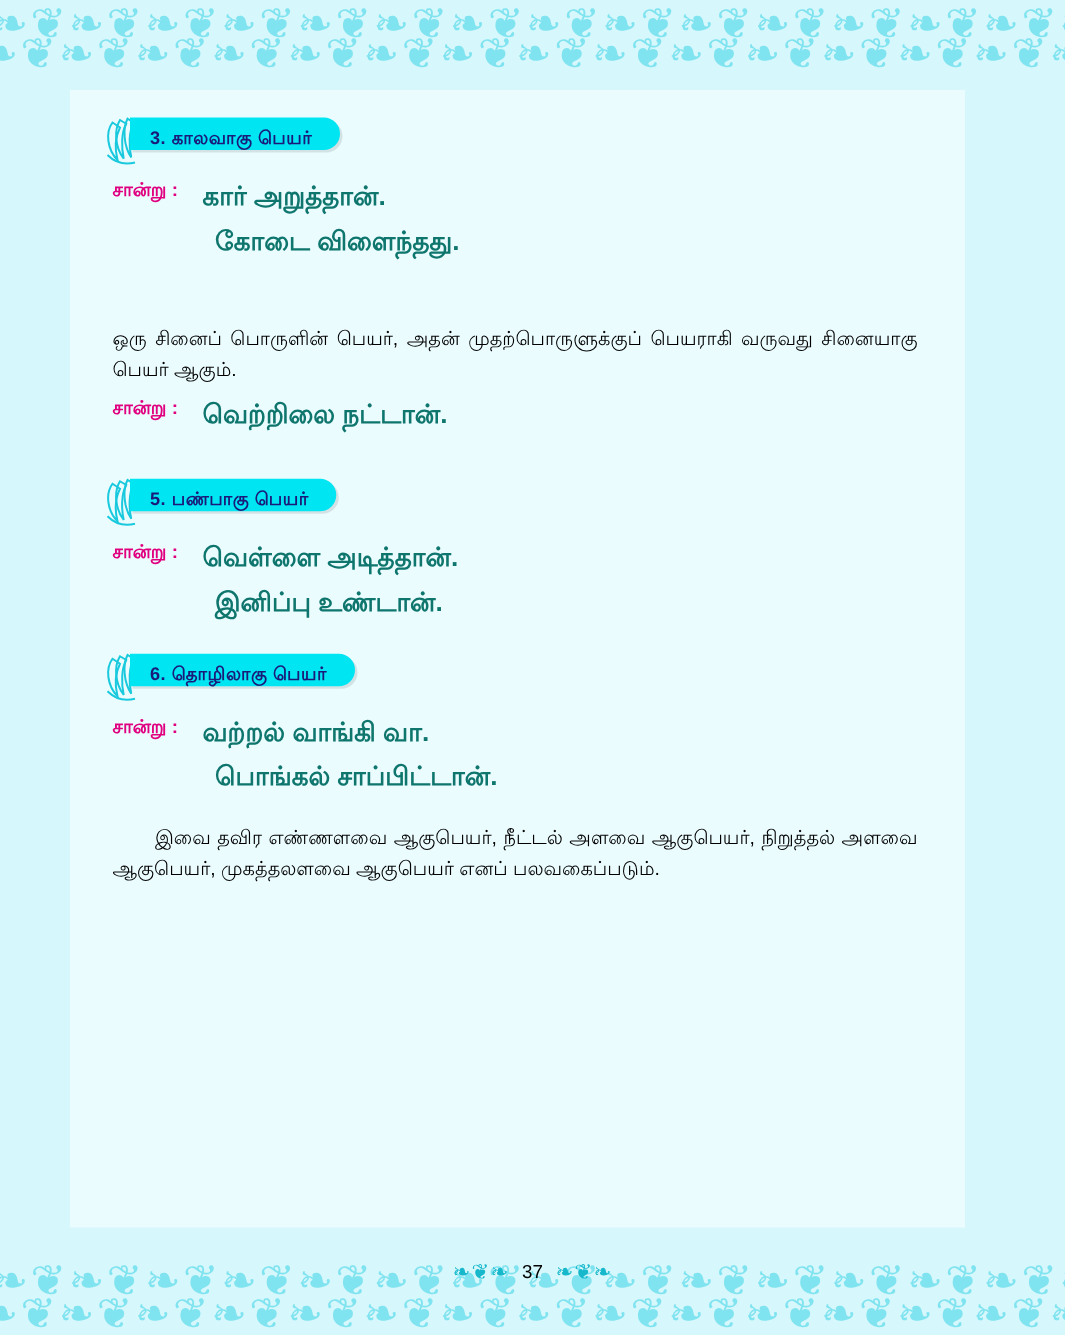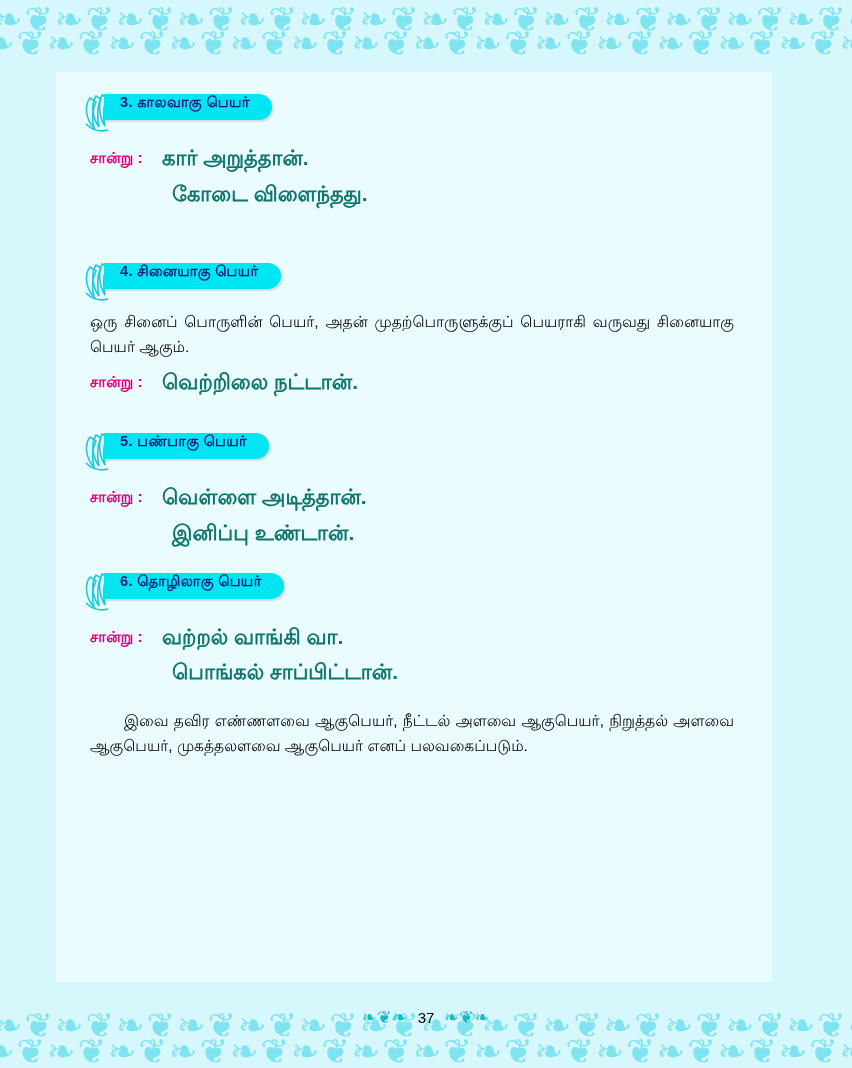--- a/index.html
+++ b/index.html
@@ -85,21 +85,21 @@
   }
   .banner {
     position: absolute;
     left: 22px;
     top: 4px;
     height: 26px;
     background: #00e5f2;
     border-radius: 0 13px 13px 0;
     padding: 0 22px 0 16px;
     display: flex;
-    align-items: flex-start;
+    align-items: flex-end;
     box-shadow: 2px 2px 0 rgba(0,0,0,0.10);
   }
   .banner-text {
     color: #1a1a7a;
     font-size: 14.5px;
     font-weight: bold;
     letter-spacing: 0.4px;
     white-space: nowrap;
   }
 
@@ -119,21 +119,21 @@
     padding-left: 16px;
   }
 
   
   .example {
     margin: 2px 0 8px 0;
     padding-left: 8px;
   }
   .example-row {
     display: flex;
-    align-items: center;
+    align-items: flex-start;
     line-height: 1.7;
   }
   .example-label {
     color: #e0007f;
     font-size: 15px;
     font-weight: bold;
     min-width: 72px;
     white-space: nowrap;
   }
   .example-text {
@@ -213,31 +213,20 @@
         <div class="example-row cont">
           <span class="example-label">சான்று :</span>
           <span class="example-text">கோடை விளைந்தது.</span>
         </div>
       </div>
     </div>
 
     <div class="spacer-lg"></div>
 
     <div class="section">
-      <div class="heading-row">
-        <svg class="leaf-icon" viewBox="0 0 34 44">
-          <path d="M8 8 C2 16, 4 30, 12 38 C10 30, 10 20, 14 12 Z" fill="none" stroke="#19c9dd" stroke-width="1.6"></path>
-          <path d="M14 6 C9 14, 10 28, 17 37 C15 28, 15 16, 19 9 Z" fill="none" stroke="#19c9dd" stroke-width="1.6"></path>
-          <path d="M20 5 C16 13, 17 27, 23 36 C21 27, 21 15, 25 8 Z" fill="none" stroke="#19c9dd" stroke-width="1.6"></path>
-          <path d="M4 34 C10 40, 18 42, 26 40" fill="none" stroke="#19c9dd" stroke-width="1.6"></path>
-        </svg>
-        <div class="banner">
-          <span class="banner-text">4. சினையாகு பெயர்</span>
-        </div>
-      </div>
       <p class="body">ஒரு சினைப் பொருளின் பெயர், அதன் முதற்பொருளுக்குப் பெயராகி வருவது சினையாகு பெயர் ஆகும்.</p>
       <div class="example">
         <div class="example-row">
           <span class="example-label">சான்று :</span>
           <span class="example-text">வெற்றிலை நட்டான்.</span>
         </div>
       </div>
     </div>
 
     <div class="spacer-md"></div>

